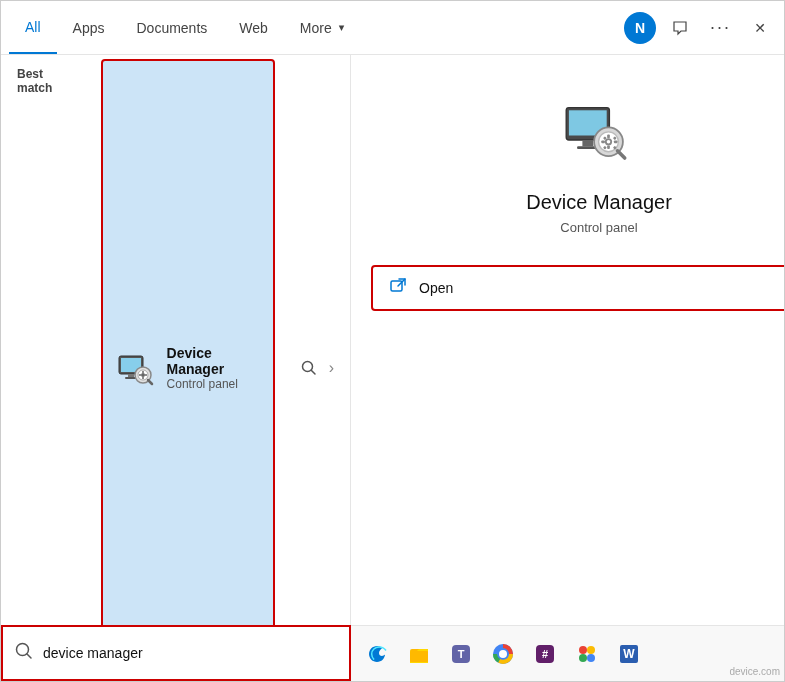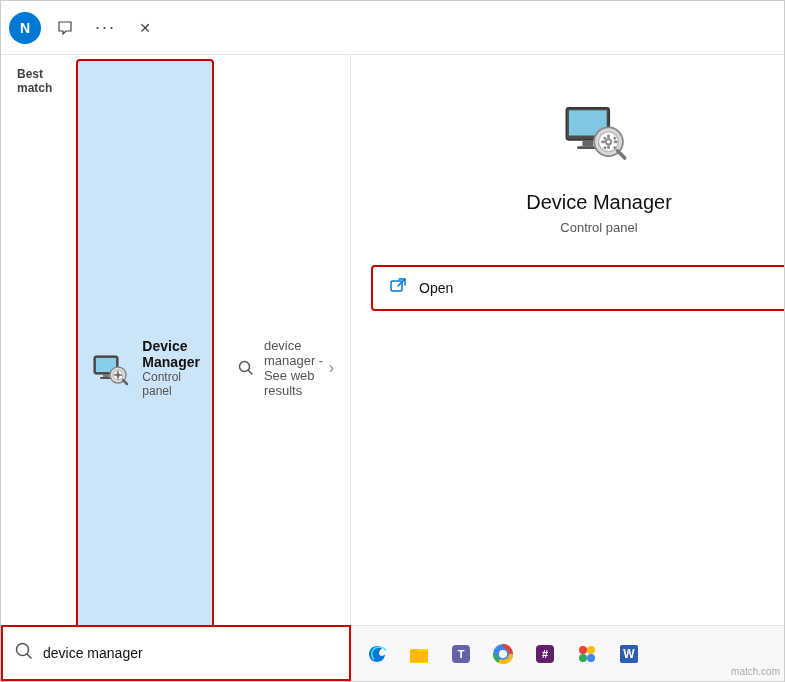--- a/index.html
+++ b/index.html
@@ -296,20 +296,38 @@
       font-size: 10px;
       color: #aaa;
     }
   </style>
 </head>
 <body>
 
 <div class="search-window">
 
   <div class="nav-tabs">
+    <div class="nav-tabs-left">
+      <div class="nav-tab active">
+        <span>All</span>
+      </div>
+      <div class="nav-tab">
+        <span>Apps</span>
+      </div>
+      <div class="nav-tab">
+        <span>Documents</span>
+      </div>
+      <div class="nav-tab">
+        <span>Web</span>
+      </div>
+      <div class="nav-tab nav-tab-more">
+        <span>More</span>
+        <span style="font-size:11px; margin-left:3px;">▾</span>
+      </div>
+    </div>
     <div class="nav-tabs-right">
       <div class="avatar-circle">
         <span>N</span>
       </div>
       <div class="icon-btn">
         <svg width="16" height="16" viewBox="0 0 16 16" fill="none" xmlns="http://www.w3.org/2000/svg">
           <path d="M2 2h12v9H9l-3 3v-3H2V2z" stroke="#444" stroke-width="1.2" fill="none"></path>
         </svg>
       </div>
       <div class="icon-btn">
@@ -355,23 +373,20 @@
         </div>
       </div>
 
 
       <div class="web-search-item">
         <div class="search-icon-sm">
           <svg width="16" height="16" viewBox="0 0 16 16" fill="none" xmlns="http://www.w3.org/2000/svg">
             <circle cx="6.5" cy="6.5" r="5" stroke="#555" stroke-width="1.5"></circle>
             <line x1="10.5" y1="10.5" x2="14" y2="14" stroke="#555" stroke-width="1.5" stroke-linecap="round"></line>
           </svg>
-        </div>
-        <div class="web-search-text">
-          <span>device manager</span><span> - See web results</span>
         </div>
         <div class="chevron-right">›</div>
       </div>
 
     </div>
 
     <div class="right-panel">
 
       <div class="detail-icon">
         <svg class="device-mgr-large" viewBox="0 0 80 80" xmlns="http://www.w3.org/2000/svg">
@@ -479,15 +494,15 @@
     </div>
 
     <div class="taskbar-icon">
       <svg width="24" height="24" viewBox="0 0 24 24" xmlns="http://www.w3.org/2000/svg">
         <rect x="3" y="3" width="18" height="18" rx="2" fill="#2b5eb0"></rect>
         <text x="12" y="16" text-anchor="middle" fill="white" font-size="12" font-weight="bold">W</text>
       </svg>
     </div>
   </div>
 
-  <div class="watermark">match.com</div>
+  <div class="watermark">device.com</div>
 
 </div>
 
 </body></html>

